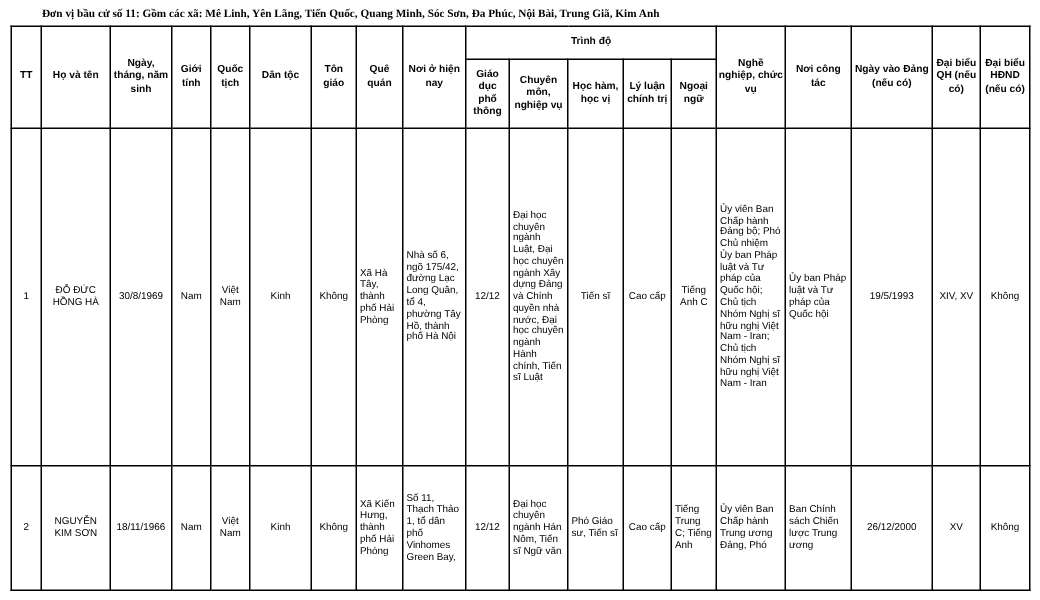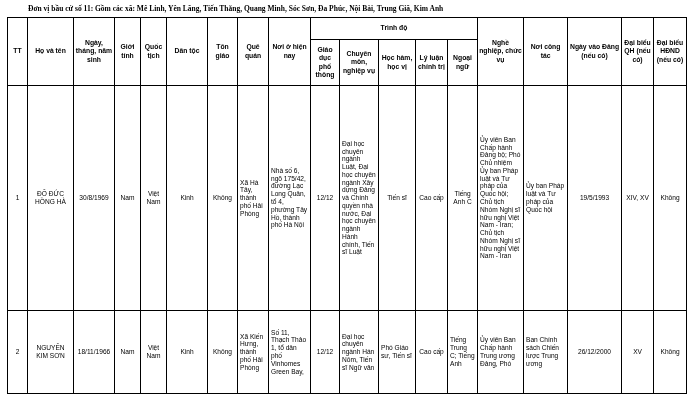--- a/index.html
+++ b/index.html
@@ -47,21 +47,21 @@
   }
   table.cand td.al { text-align: left; }
   tr.hrow1 { height: 22px; }
   tr.hrow2 { height: 46px; }
   tr.brow1 { height: 225px; }
   tr.brow2 { height: 83px; }
 </style>
 </head>
 <body>
 
-<div class="title">Đơn vị bầu cử số 11: Gồm các xã: Mê Linh, Yên Lãng, Tiến Thắng, Quang Minh, Sóc Sơn, Đa Phúc, Nội Bài, Trung Giã, Kim Anh</div>
+<div class="title">Đơn vị bầu cử số 11: Gồm các xã: Mê Linh, Yên Lãng, Tiến Quốc, Quang Minh, Sóc Sơn, Đa Phúc, Nội Bài, Trung Giã, Kim Anh</div>
 
 <table class="cand">
   <colgroup>
     <col style="width:20px">
       <col style="width:46px">
       <col style="width:41px">
       <col style="width:26px">
     <col style="width:26px">
       <col style="width:41px">
       <col style="width:30px">

